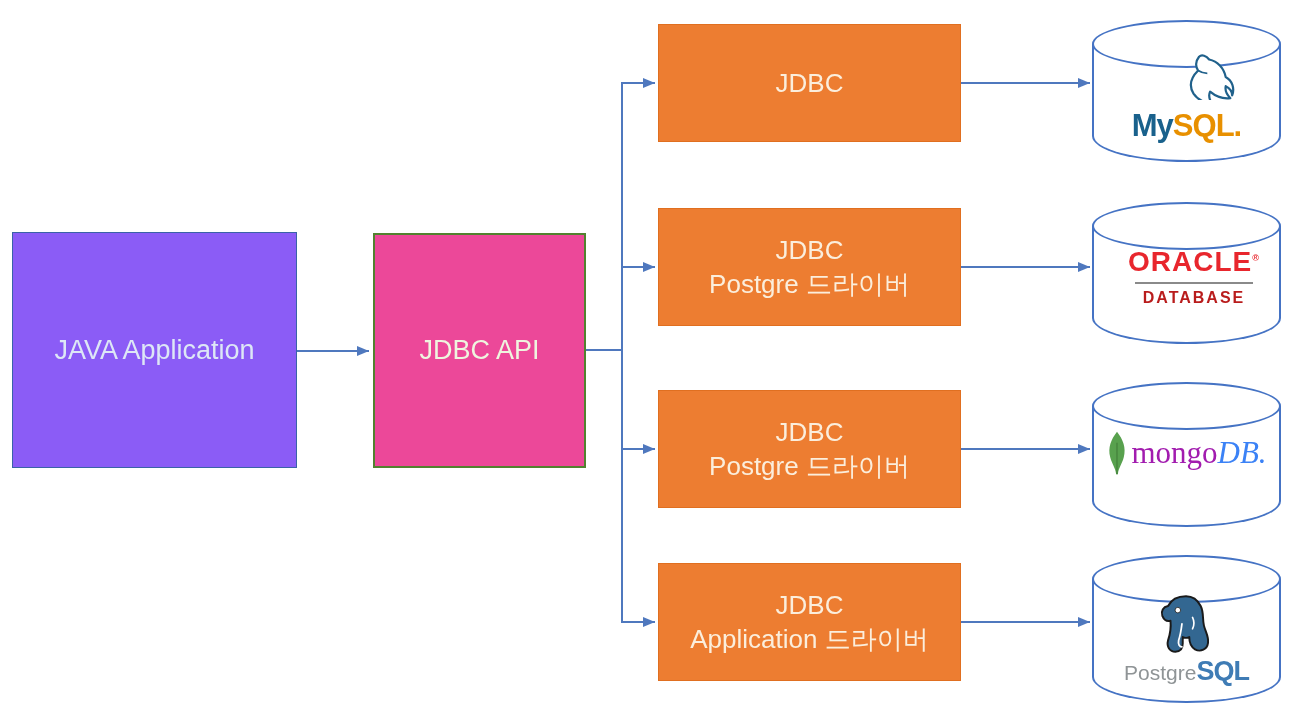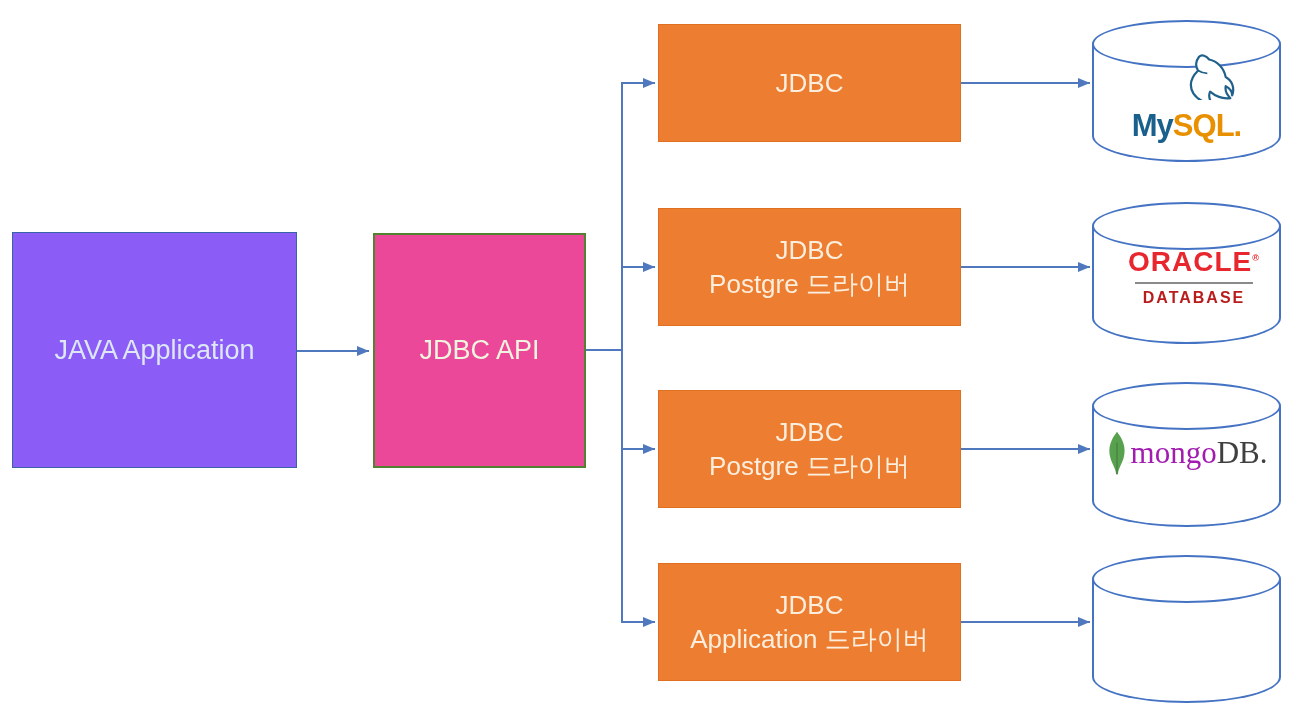--- a/index.html
+++ b/index.html
@@ -70,21 +70,21 @@
   .oracle-sub{
     color:#b91c1c;font-size:16px;font-weight:bold;letter-spacing:2px;
     white-space:nowrap;
   }
 
   .mongo-logo{display:flex;align-items:center;margin-top:12px;}
   .mongo-leaf{margin-right:3px;}
   .mongo-word{
     font-family:"Liberation Serif", serif;font-size:31px;white-space:nowrap;
   }
-  .mongo-mongo{color:#a21caf;} .mongo-db{color:#404040;}
+  .mongo-mongo{color:#a21caf;} .mongo-db{color:#3b82f6;font-style:italic;}
 
   .pg-logo{display:flex;flex-direction:column;align-items:center;margin-top:4px;}
   .pg-word{white-space:nowrap;display:flex;align-items:baseline;margin-top:1px;}
   .pg-postgre{color:#8F9496;font-size:21px;font-weight:500;}
   .pg-sql{color:#3F7CB5;font-size:27px;font-weight:bold;letter-spacing:-1px;}
 </style>
 </head>
 <body>
 
 <div class="canvas">
@@ -178,15 +178,31 @@
         <span class="mongo-word">
           <span class="mongo-mongo">mongo</span><span class="mongo-db">DB.</span>
         </span>
       </div>
     </div>
   </div>
 
   <div class="cyl c4">
     <div class="cyl-body"></div>
     <div class="cyl-top"></div>
+    <div class="cyl-content">
+      <div class="pg-logo">
+        <svg width="64" height="62" viewBox="0 0 72 76" xmlns="http://www.w3.org/2000/svg">
+          <path d="M36,4 C26,4 18,8 14,16 C8,17 5,22 7,28 C9,33 13,35 17,34 C18,44 16,52 14,58
+                   C12,66 16,72 23,72 C29,72 32,68 32,62 L32,54 C34,55 38,55 40,54 C40,60 42,66 47,69
+                   C54,73 62,69 63,61 C64,53 60,48 58,40 C56,32 58,24 54,16 C50,8 44,4 36,4 Z" fill="#336791" stroke="#1A1A1A" stroke-width="2.4" stroke-linejoin="round"></path>
+          <circle cx="26" cy="21" r="3.4" fill="#ffffff" stroke="#1A1A1A" stroke-width="1"></circle>
+          <path d="M31,38 C30,46 29,52 27,58 C26,63 28,66 31,66" fill="none" stroke="#ffffff" stroke-width="2.2" stroke-linecap="round"></path>
+          <path d="M44,30 C46,34 46,40 44,44" fill="none" stroke="#ffffff" stroke-width="2" stroke-linecap="round"></path>
+        </svg>
+        <span class="pg-word">
+          <span class="pg-postgre">Postgre</span>
+            <span class="pg-sql">SQL</span>
+        </span>
+      </div>
+    </div>
   </div>
 
 </div>
 
 </body></html>

